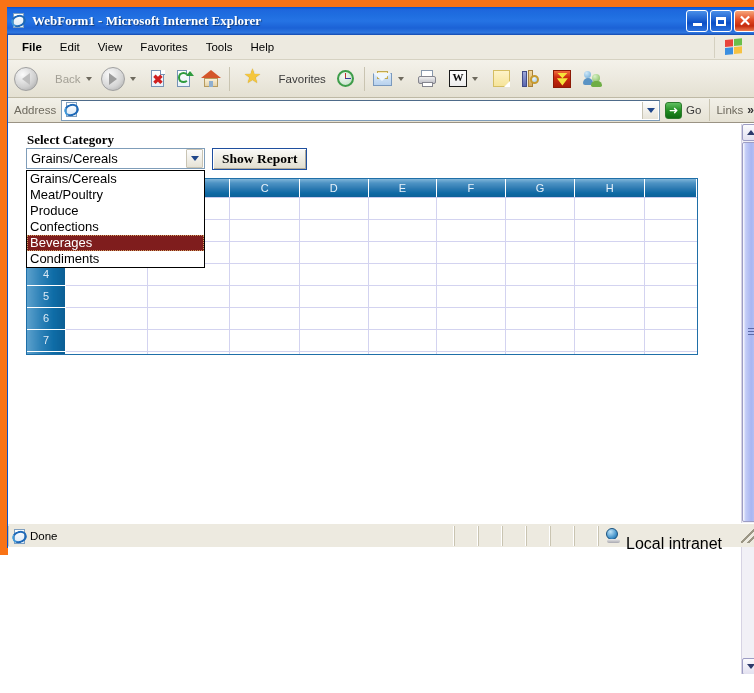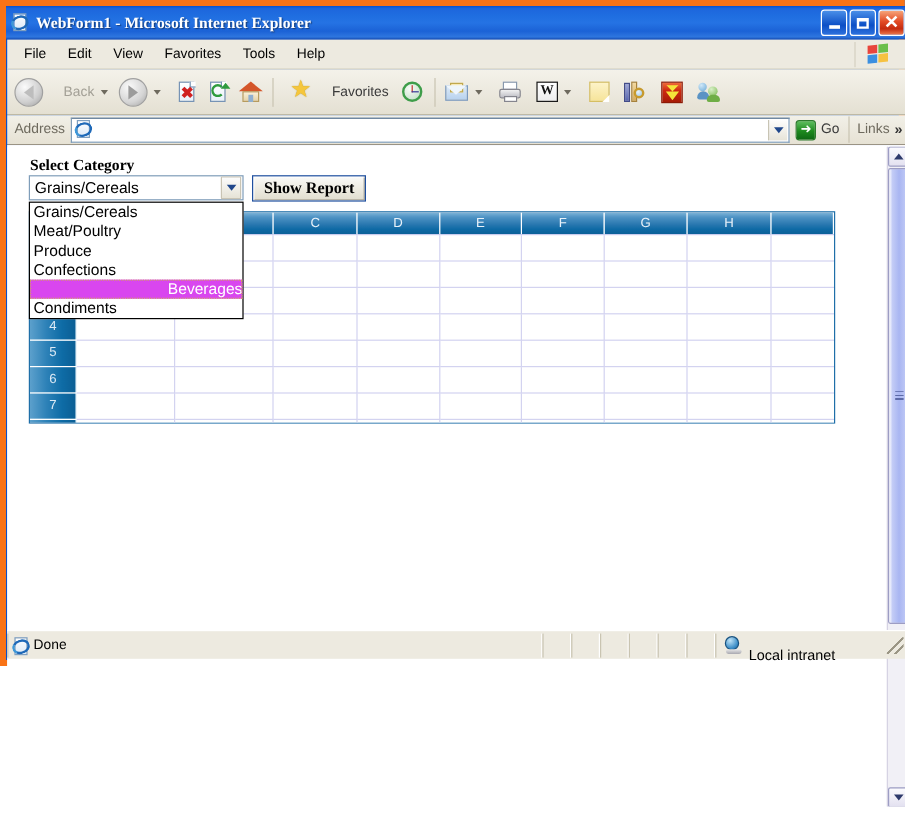--- a/index.html
+++ b/index.html
@@ -9,21 +9,21 @@
     font-family: "Liberation Sans", sans-serif;
     background: #ffffff;
   }
   * { box-sizing: border-box; }
 
   
   #window {
     position: absolute; left: 0; top: 0;
     width: 754px; height: 555px;
     background: #0A50C8;
-    border: 5px solid #f97316;
+    border: 7px solid #f97316;
   }
 
   
   #titlebar {
     position: absolute; left: 0; top: 0; width: 752px; height: 28px;
     background: linear-gradient(180deg, #0A51CF 0%, #1D66DD 8%, #1F6EE0 30%,
                                  #2573E4 50%, #1B62D6 75%, #2E76DF 92%, #1348AE 100%);
     display: flex; align-items: center;
   }
   #titlebar .ticon {
@@ -56,21 +56,21 @@
   #menubar {
     position: absolute; left: 1px; top: 28px; width: 750px; height: 25px;
     background: #EDEAE0;
     border-bottom: 1px solid #D6D2C2;
     display: flex; align-items: center;
   }
   #menubar .mi {
     font-size: 11.5px; color: #000; padding: 2px 8px; margin-left: 2px;
     white-space: nowrap; cursor: default;
   }
-  #menubar .mi:first-child { margin-left: 6px; }
+  #menubar .mi:first-child { margin-left: 6px; font-weight: bold; }
   #winflag {
     position: absolute; right: 4px; top: 2px; width: 40px; height: 21px;
     border-left: 1px solid #D4D0C0;
     display: flex; align-items: center; justify-content: center;
   }
 
   
   #toolbar {
     position: absolute; left: 1px; top: 53px; width: 750px; height: 38px;
     background: linear-gradient(180deg,#F4F2EA 0%, #EDEAE0 45%, #E4E0D2 100%);
@@ -204,22 +204,22 @@
     position: absolute; left: 19px; top: 163px; width: 179px;
     background: #ffffff; border: 1px solid #000000;
     z-index: 50;
   }
   #droplist .opt {
     height: 16px; line-height: 16px; padding-left: 3px;
     font-size: 13px; color: #000; white-space: nowrap;
     font-family: "Liberation Sans", sans-serif;
   }
   #droplist .opt.sel {
-    background: #d946ef; color: #ffffff;
-    outline: 1px dotted #D0A060; outline-offset: -1px; text-align: right;
+    background: #7f1d1d; color: #ffffff;
+    outline: 1px dotted #D0A060; outline-offset: -1px;
   }
 
   
   #grid {
     position: absolute; left: 19px; top: 171px;
     width: 672px; height: 177px;
     border: 1px solid #1F6FA8;
     background: #ffffff;
     overflow: hidden;
   }
@@ -270,21 +270,21 @@
   #st-done {
     flex: 1; min-width: 0; padding-left: 3px;
     display: flex; align-items: center; text-align: right;
   }
   #st-done .stext { font-size: 11.5px; color: #000; margin-left: 4px; }
   .smallseg { width: 24px; }
   #st-zone {
     width: 160px; padding-left: 6px;
     display: flex; align-items: center;
   }
-  #st-zone .ztext { font-size: 12px; color: #000; margin-left: 5px; margin-top: 16px; }
+  #st-zone .ztext { font-size: 16px; color: #000; margin-left: 5px; margin-top: 16px; }
   #grip {
     width: 14px; height: 14px; margin-left: auto; margin-right: 2px;
     background:
       linear-gradient(135deg, transparent 0 45%, #9B9685 45% 55%, transparent 55%),
       linear-gradient(135deg, transparent 0 70%, #9B9685 70% 80%, transparent 80%);
   }
 
   
   .ie-icon { width:16px; height:16px; position:relative; display:inline-block; }
   .ie-icon .pg { position:absolute; left:2px; top:0; width:11px; height:15px;

